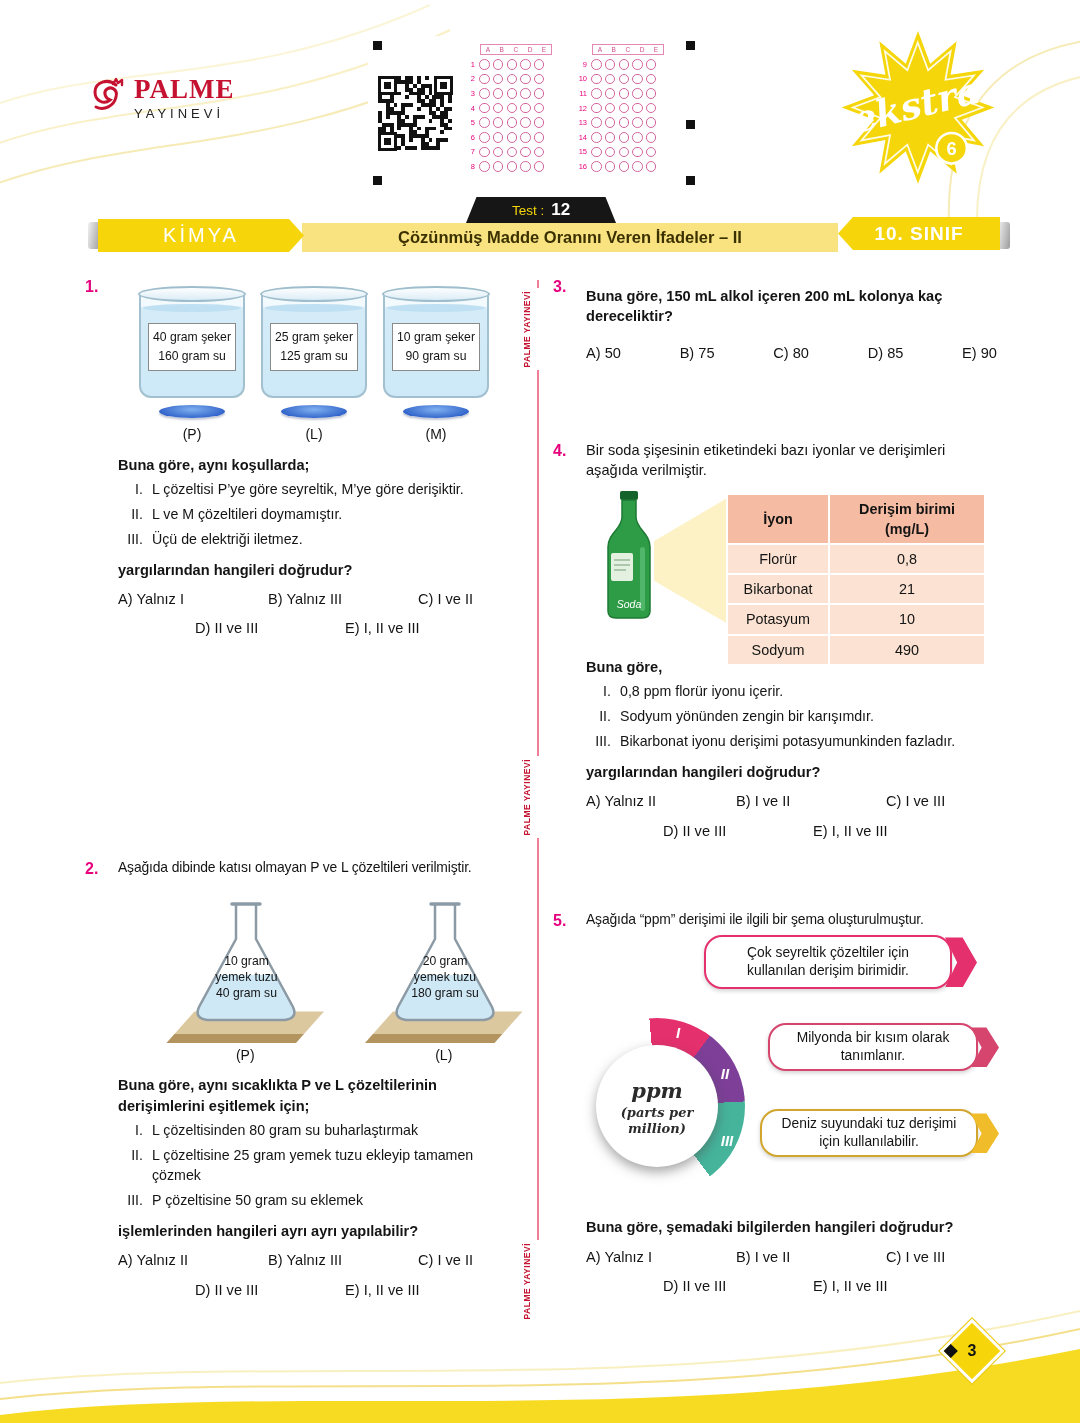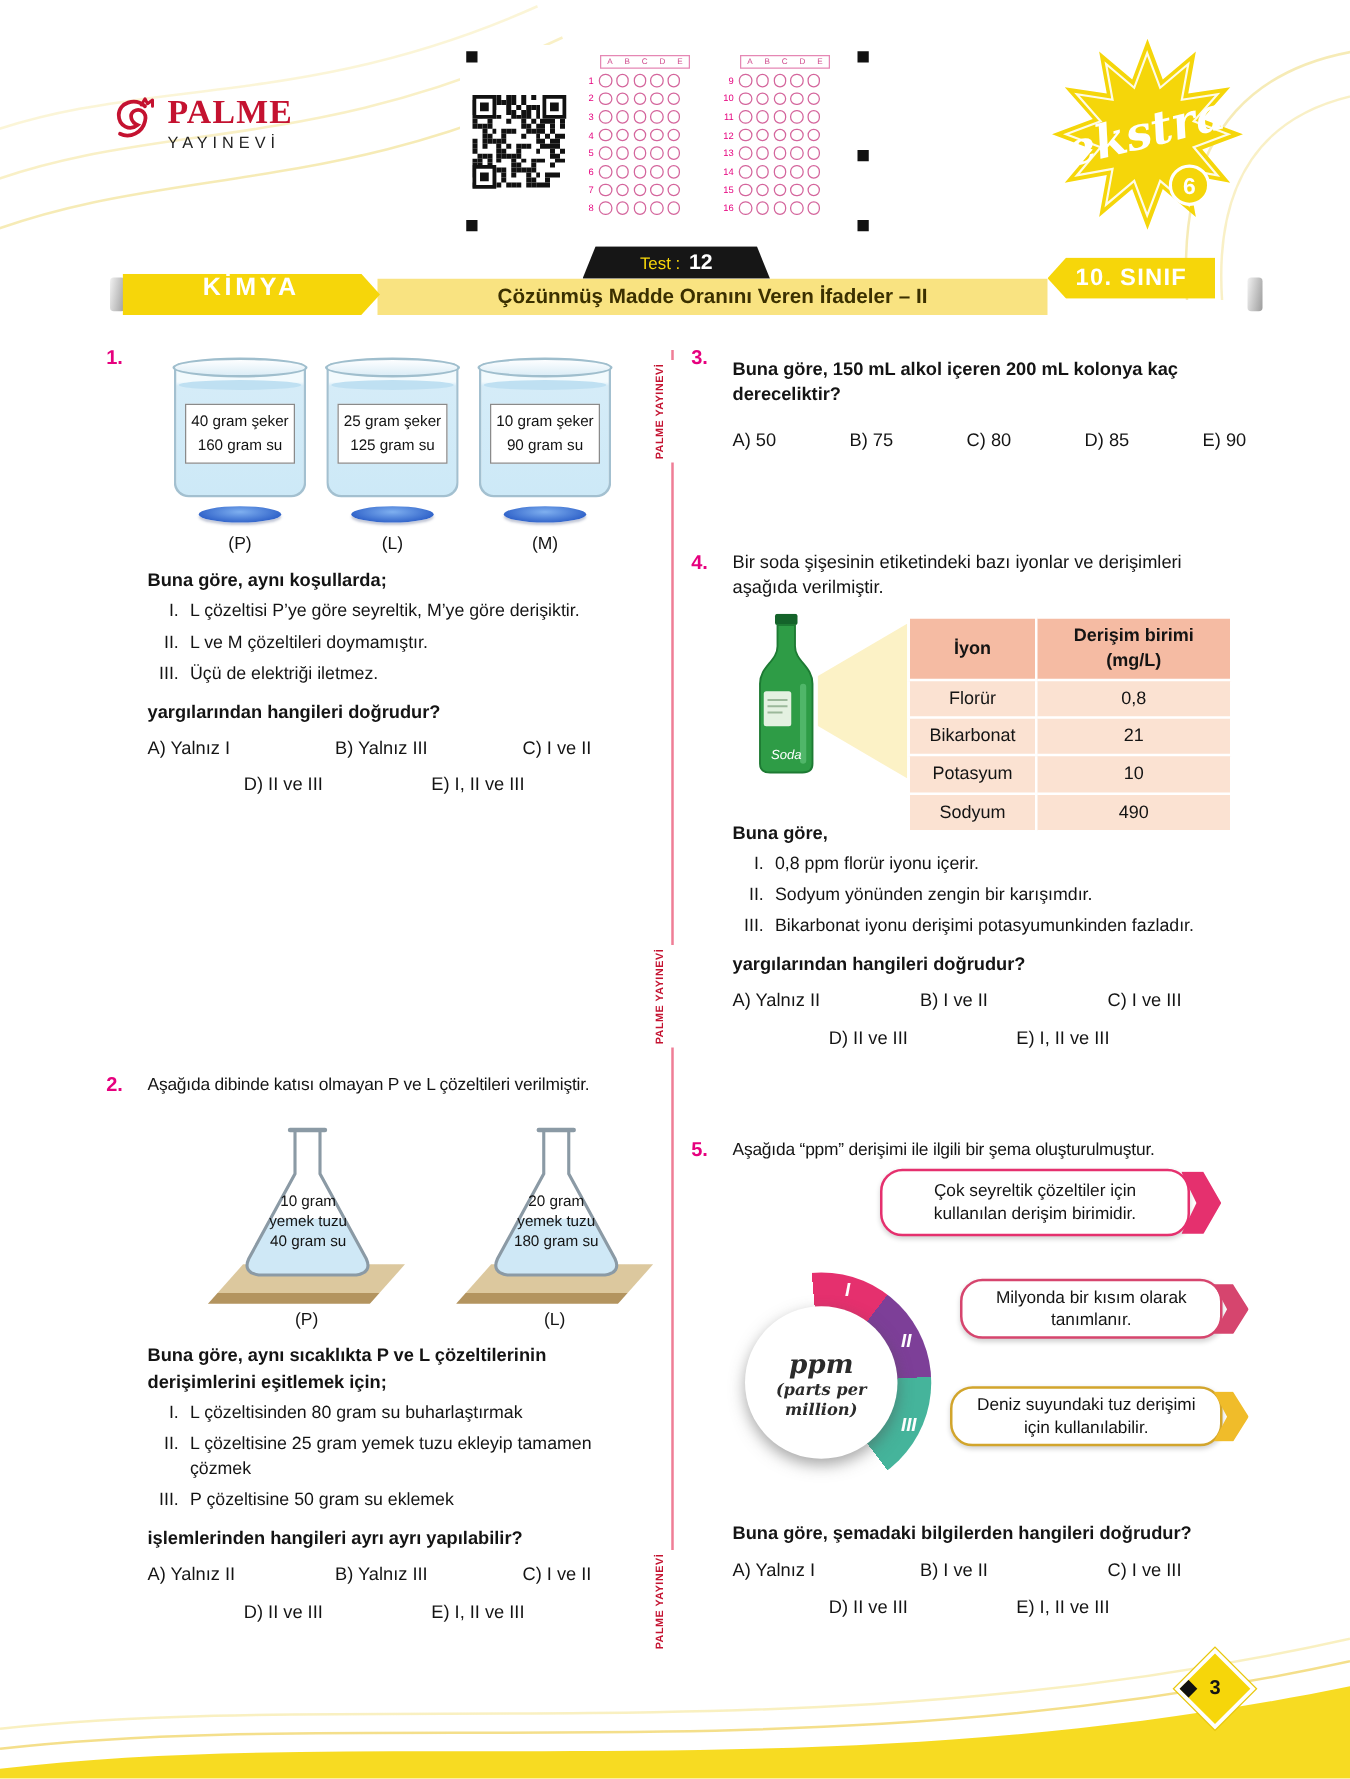--- a/index.html
+++ b/index.html
@@ -33,31 +33,31 @@
   .omr-row { display:flex; align-items:center; gap:3.2px; margin-top:4.1px; }
   .omr-num { width:12px; font-size:7.5px; color:#e6007e; text-align:right; padding-right:1px; }
   .omr-bubble { width:10.5px; height:10.5px; border:1.2px solid #d4659c; border-radius:50%; background:#fff; }
 
   
   .badge { left:818px; top:26px; z-index:2; }
 
   
   .hdr-subject { left:98px; top:219px; width:206px; height:33px; background:#f6d60a;
     clip-path:polygon(0 0, calc(100% - 15px) 0, 100% 50%, calc(100% - 15px) 100%, 0 100%);
-    display:flex; justify-content:center;
-    color:#fff; font-weight:bold; font-size:20px; letter-spacing:3px; z-index:3; }
+    display:flex; align-items:center; justify-content:center;
+    color:#fff; font-weight:normal; font-size:20px; letter-spacing:3px; z-index:3; }
   .hdr-band { left:302px; top:223px; width:536px; height:29px; background:#f9e381;
     display:flex; align-items:center; justify-content:center;
     font-weight:bold; font-size:16.5px; color:#3b3000; z-index:2; }
   .hdr-flag { left:466px; top:197px; width:150px; height:26px; background:#161616;
     clip-path:polygon(7% 0, 93% 0, 100% 100%, 0 100%);
     display:flex; align-items:center; justify-content:center; gap:7px; z-index:3; }
   .hdr-flag .tl { color:#f6d60a; font-size:13.5px; }
   .hdr-flag .tn { color:#fff; font-weight:bold; font-size:17px; }
-  .hdr-grade { left:838px; top:206px; width:134px; height:33px; background:#f6d60a;
+  .hdr-grade { left:838px; top:217px; width:162px; height:33px; background:#f6d60a;
     clip-path:polygon(0 50%, 15px 0, 100% 0, 100% 100%, 15px 100%);
     display:flex; align-items:center; justify-content:center;
     color:#fff; font-weight:bold; font-size:19px; letter-spacing:1px; z-index:3; }
   .curl { width:12px; height:27px; background:linear-gradient(100deg,#f2f2f2,#9c9c9c); border-radius:3px; z-index:2; }
 
   
   .divider { left:537px; top:280px; width:2px; height:1012px; background:#ef7e96; z-index:1; }
   .side-logo { left:514px; width:26px; text-align:center; color:#c41230; z-index:2; background:#fff; padding:3px 0; }
   .side-logo .vtext { writing-mode:vertical-rl; transform:rotate(180deg); font-size:8.5px; font-weight:bold; letter-spacing:.5px; margin:0 auto; }
 

